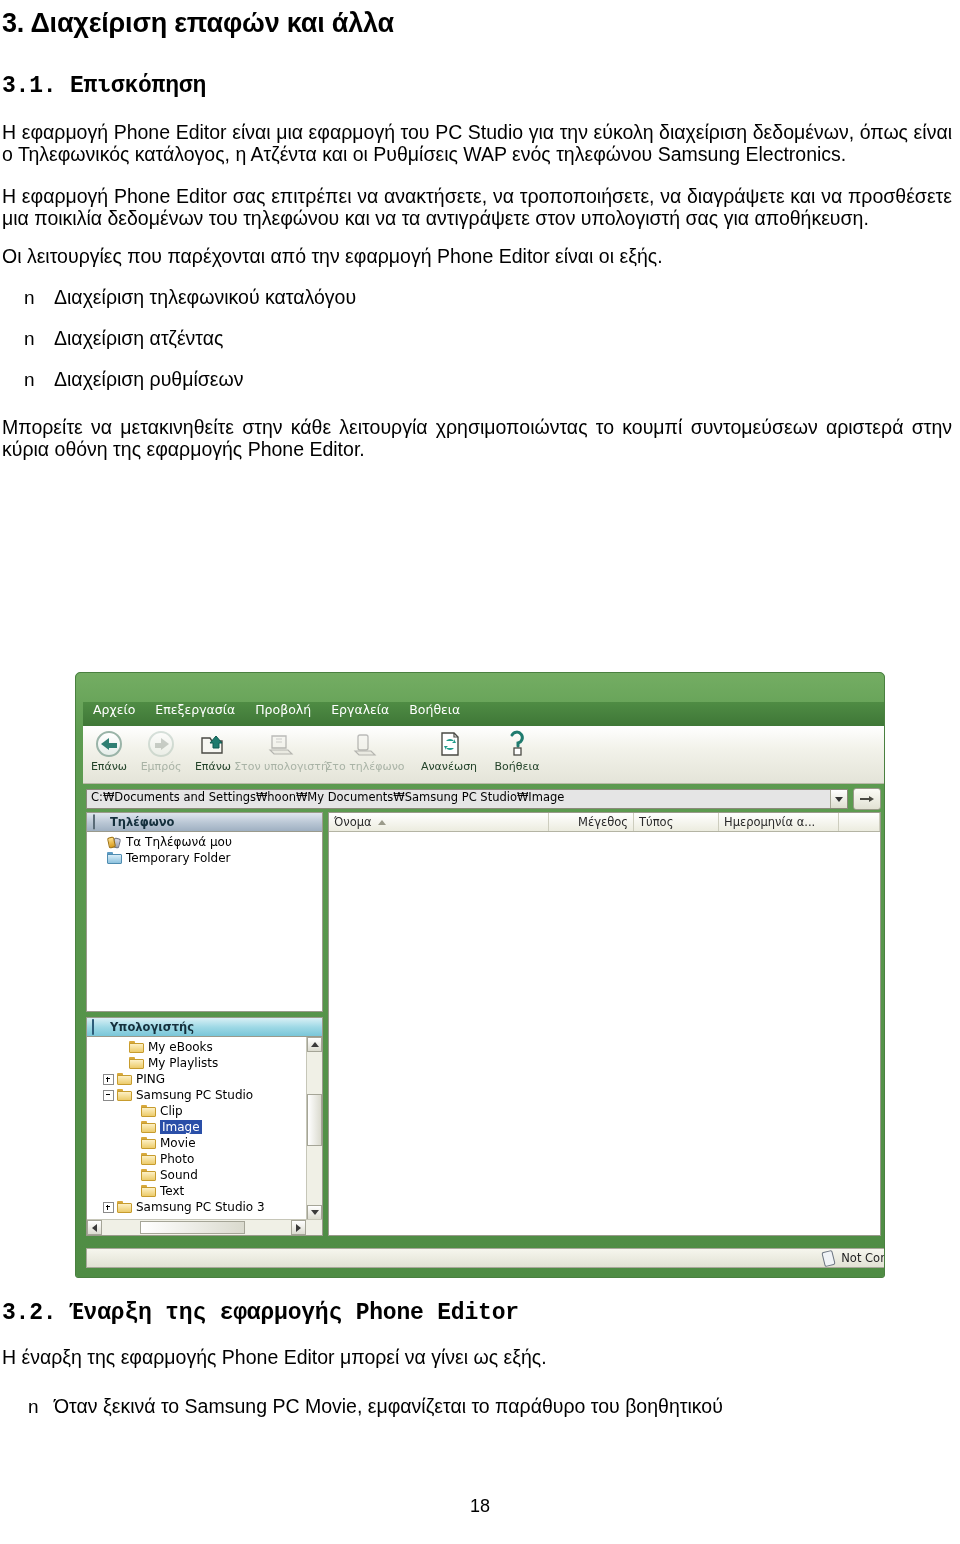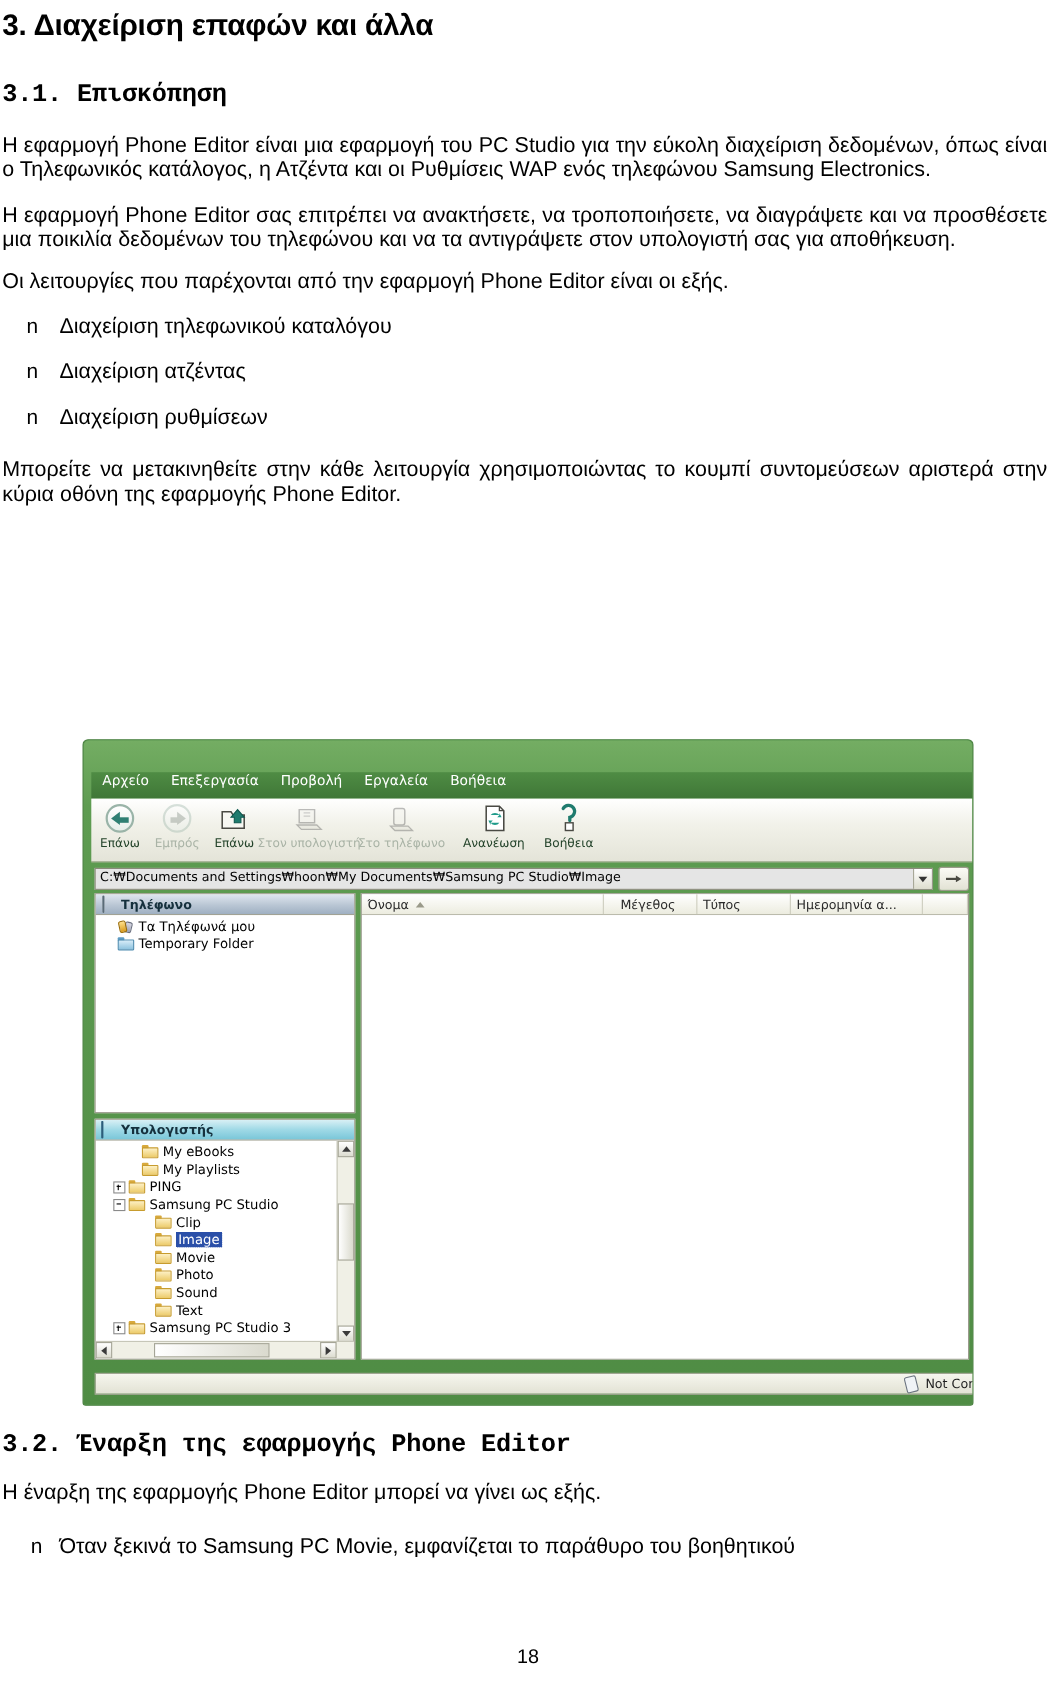--- a/index.html
+++ b/index.html
@@ -599,21 +599,21 @@
     color: #2a2a2a;
     display: flex;
     align-items: center;
     padding-left: 5px;
     border-right: 1px solid #cdcdbe;
     box-sizing: border-box;
     white-space: nowrap;
     font-family: "DejaVu Sans", "Liberation Sans", sans-serif;
   }
   .fl-col.name { width: 220px; }
-  .fl-col.size { width: 85px; justify-content: flex-end; padding-right: 19px; }
+  .fl-col.size { width: 85px; justify-content: flex-end; padding-right: 5px; }
   .fl-col.type { width: 85px; }
   .fl-col.date { width: 120px; }
   .fl-col.pad { flex: 1; }
   .sort-asc {
     margin-left: 6px;
     width: 0; height: 0;
     border-left: 4px solid transparent;
     border-right: 4px solid transparent;
     border-bottom: 5px solid #9a9a8a;
   }

